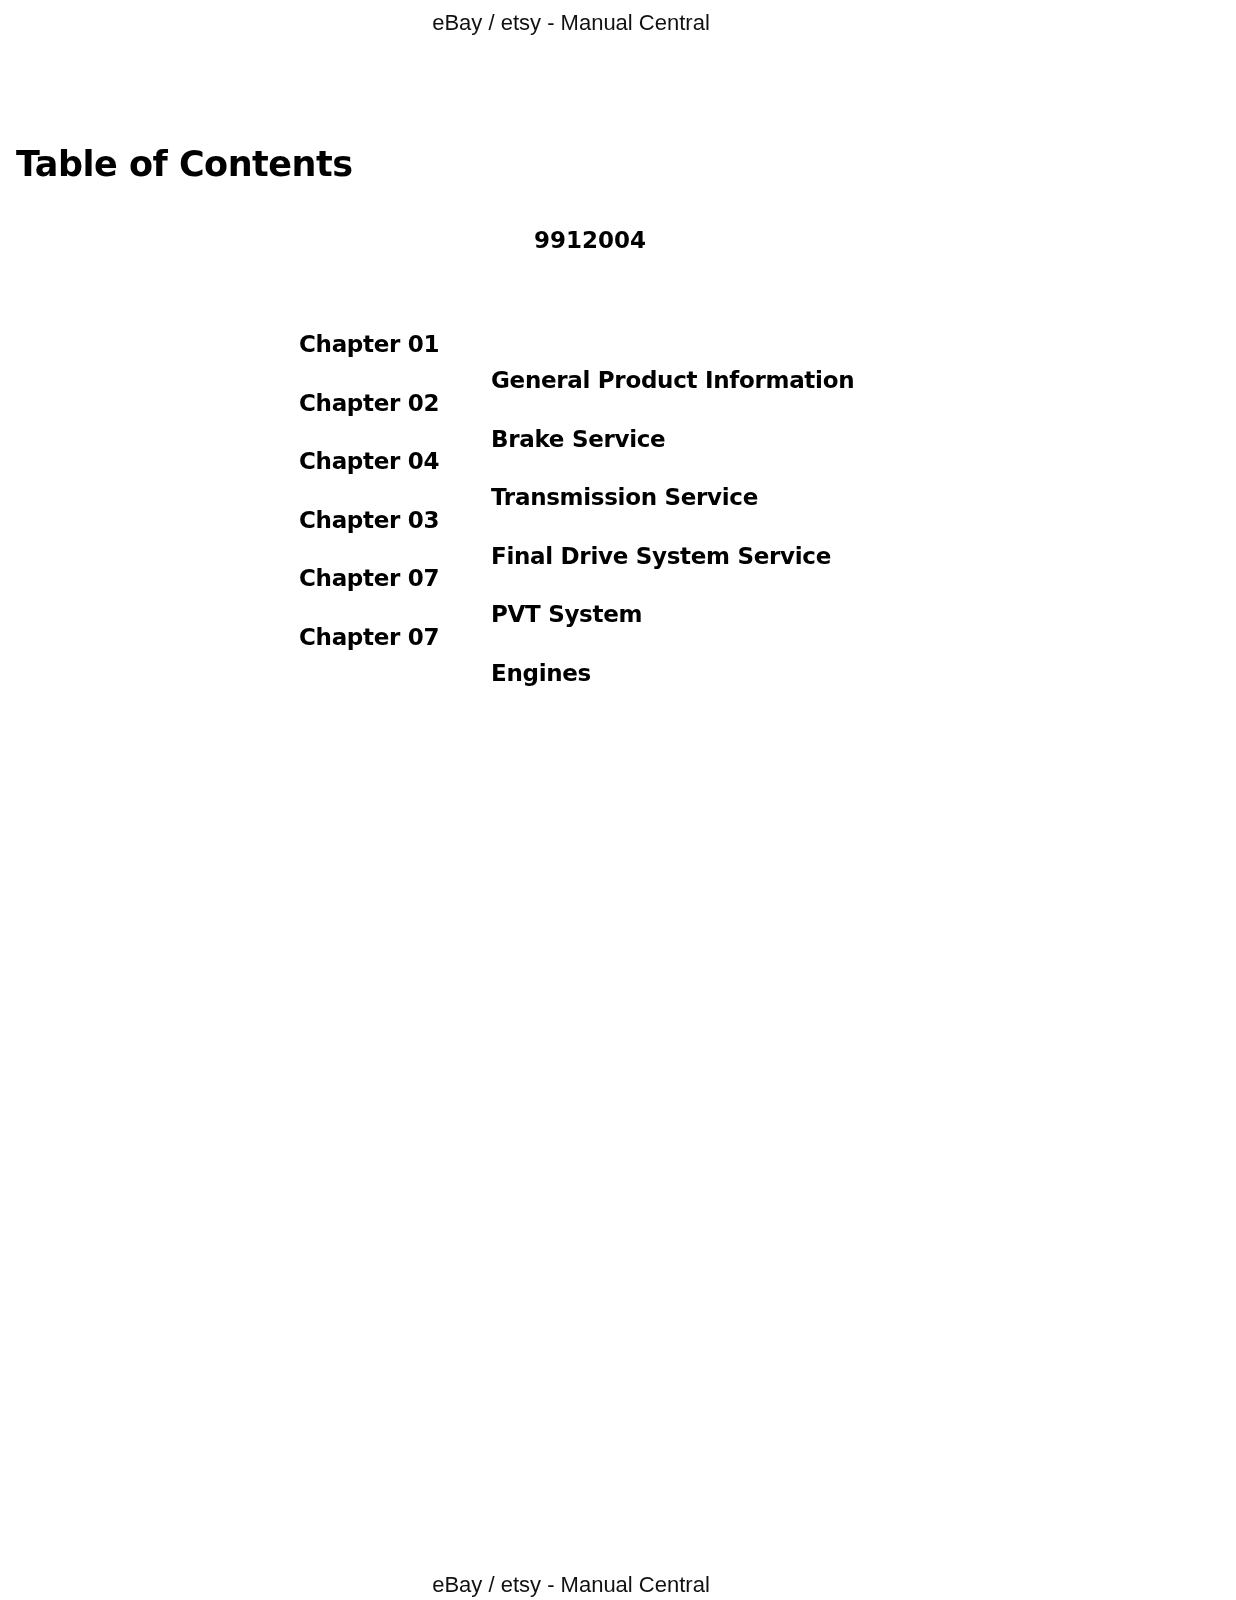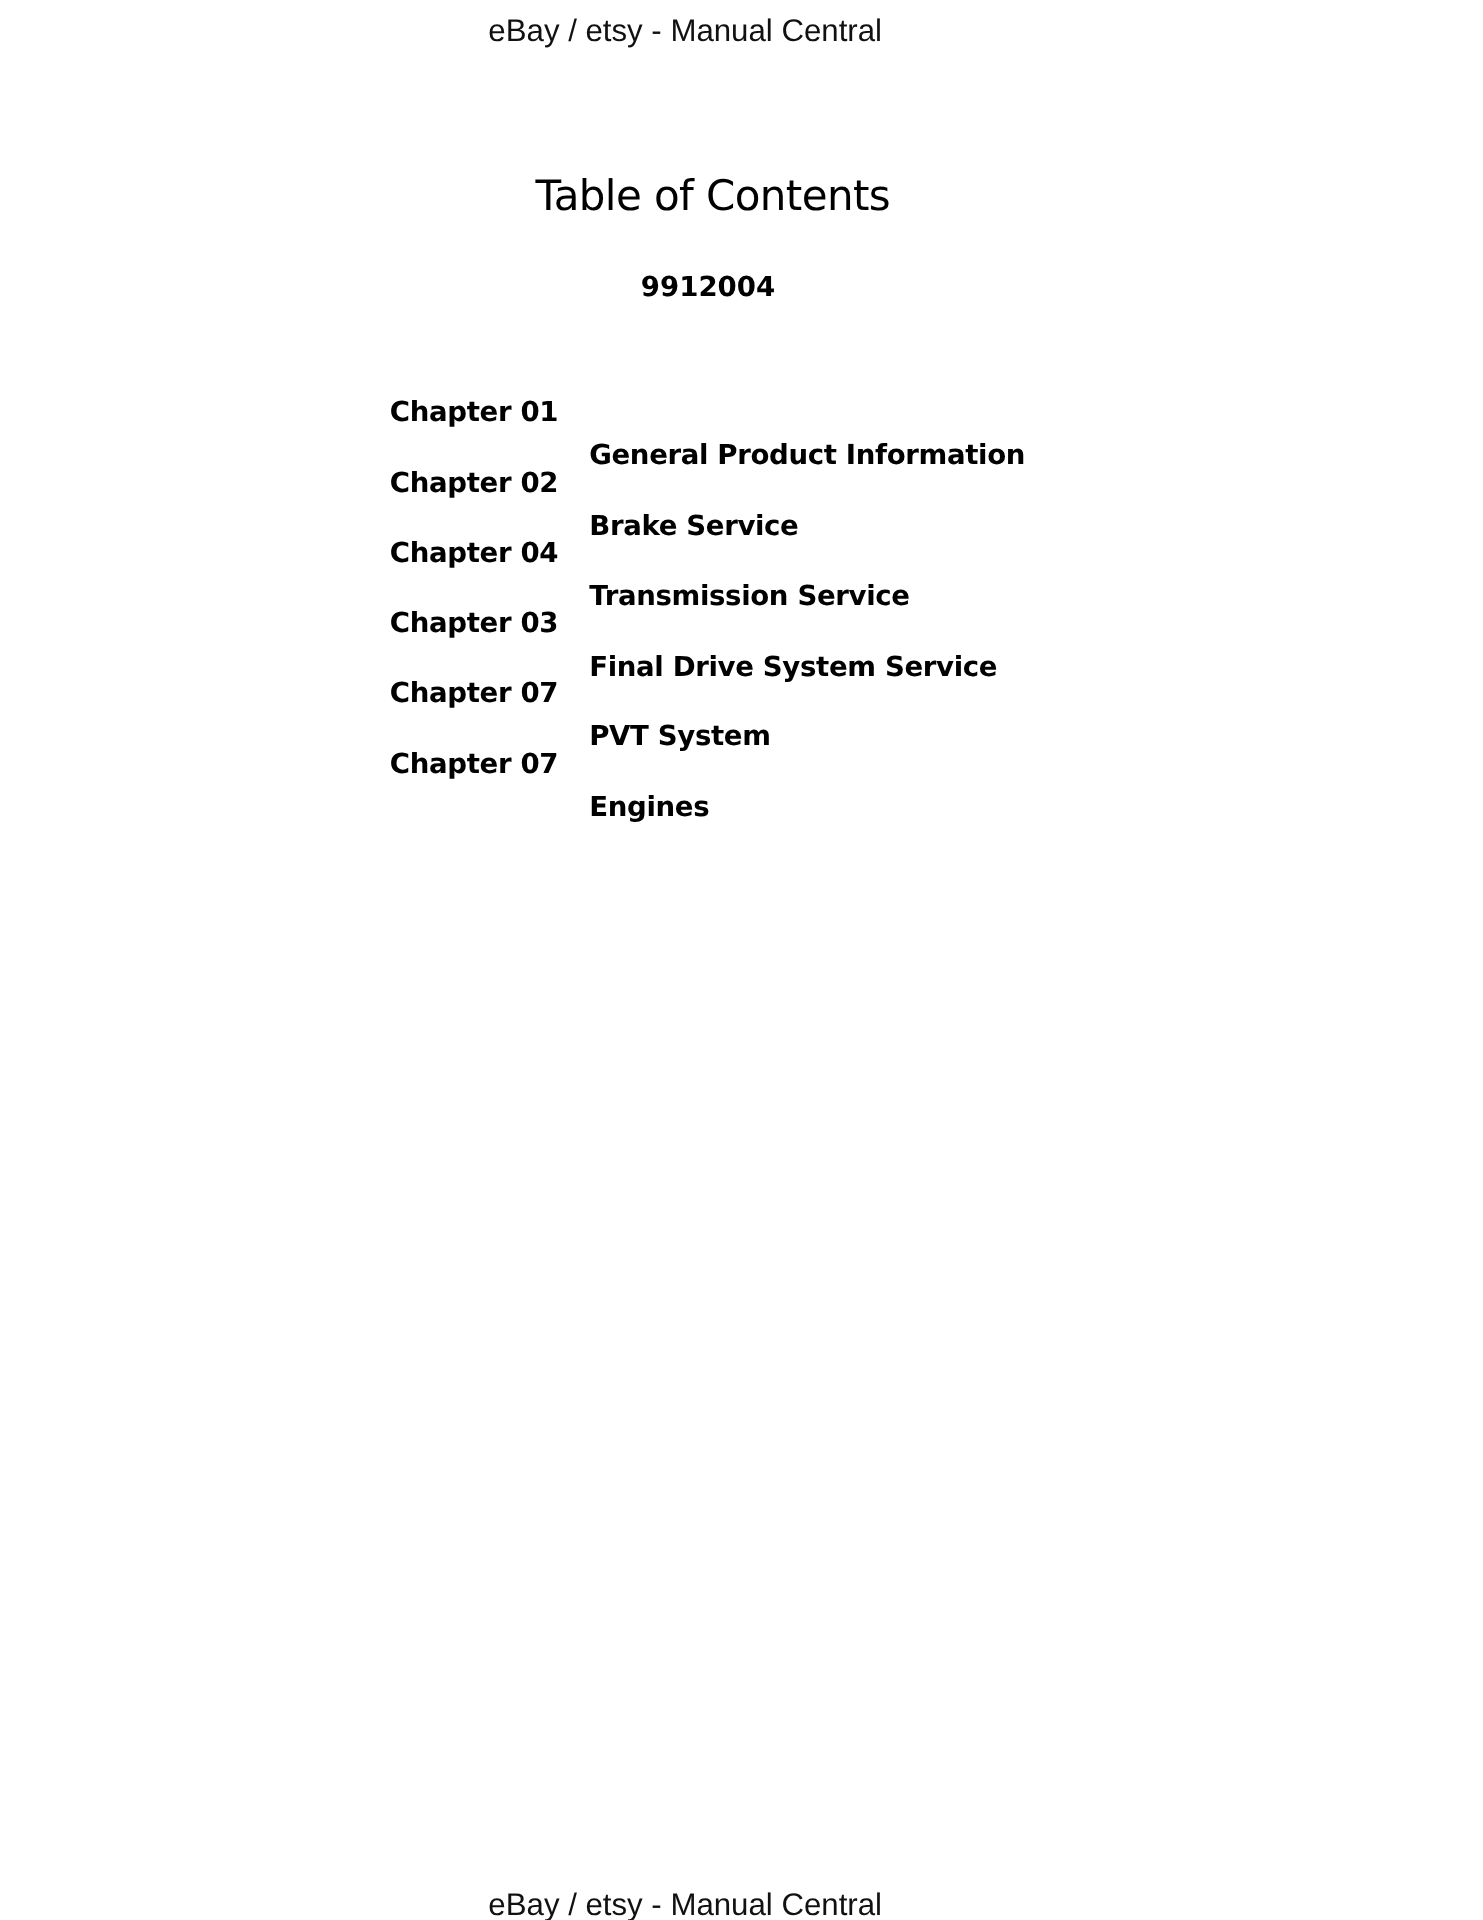--- a/index.html
+++ b/index.html
@@ -2,37 +2,37 @@
 <html><head>
 <meta charset="utf-8">
 <style>
   html, body { margin: 0; padding: 0; background: #ffffff; }
   body {
     width: 1236px; height: 1600px; position: relative; overflow: hidden;
     color: #000; font-family: "DejaVu Sans", sans-serif;
   }
   .header, .footer {
     position: absolute; left: 0; width: 1142px; text-align: center;
-    font-family: "Liberation Sans", sans-serif; font-size: 26px; color: #111;
+    font-family: "Liberation Sans", sans-serif; font-size: 22px; color: #111;
   }
   .header { top: 10px; }
   .footer { top: 1572px; }
   .title {
-    position: absolute; top: 144px; left: 4px; width: 1180px; text-align: center;
-    font-family: "DejaVu Sans", sans-serif; font-weight: normal; font-size: 35px;
+    position: absolute; top: 144px; left: 16px; width: 1180px; text-align: left;
+    font-family: "DejaVu Sans", sans-serif; font-weight: bold; font-size: 35px;
     letter-spacing: -0.5px;
   }
   .docnum {
     position: absolute; top: 227px; left: 0; width: 1180px; text-align: center;
     font-family: "DejaVu Sans", sans-serif; font-weight: bold; font-size: 23px;
   }
   .toc { position: absolute; top: 331px; left: 299px; }
   .toc-row { height: 58.5px; display: flex; align-items: flex-start; }
   .toc-chapter {
-    width: 192px; font-weight: bold; font-size: 23px; letter-spacing: -0.3px; text-align: center;
+    width: 192px; font-weight: bold; font-size: 23px; letter-spacing: -0.3px;
   }
   .toc-title { font-weight: bold; font-size: 23px; letter-spacing: -0.3px; margin-top: 36px; }
 </style>
 </head>
 <body>
 
 <div class="header">eBay / etsy - Manual Central</div>
 
 <h1 class="title" style="margin:0;">Table of Contents</h1>
 <div class="docnum">9912004</div>

